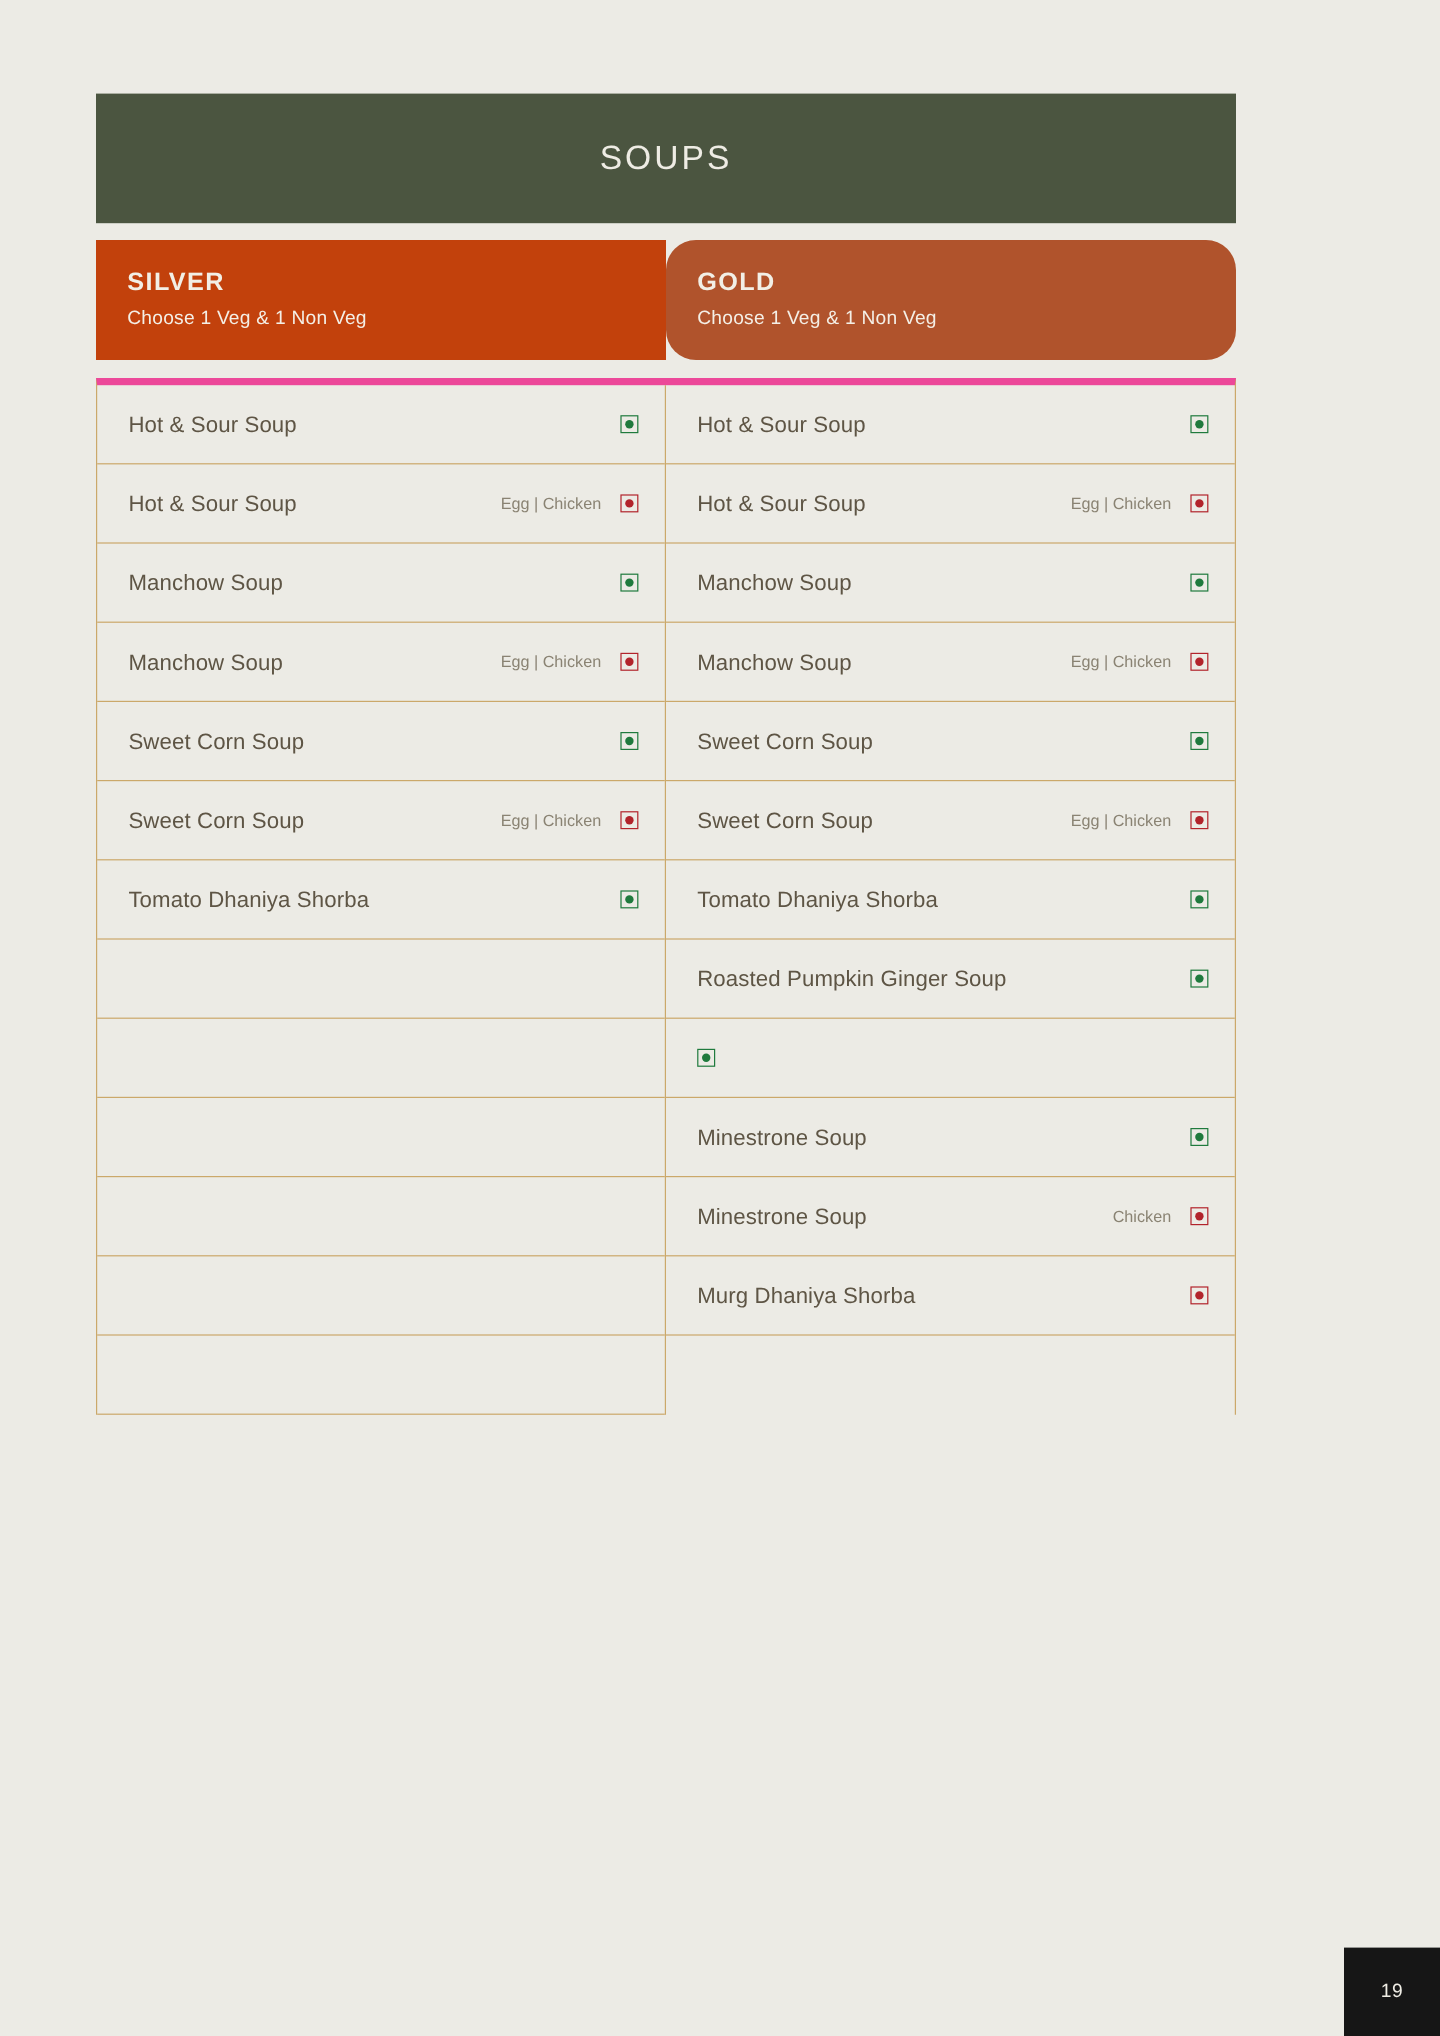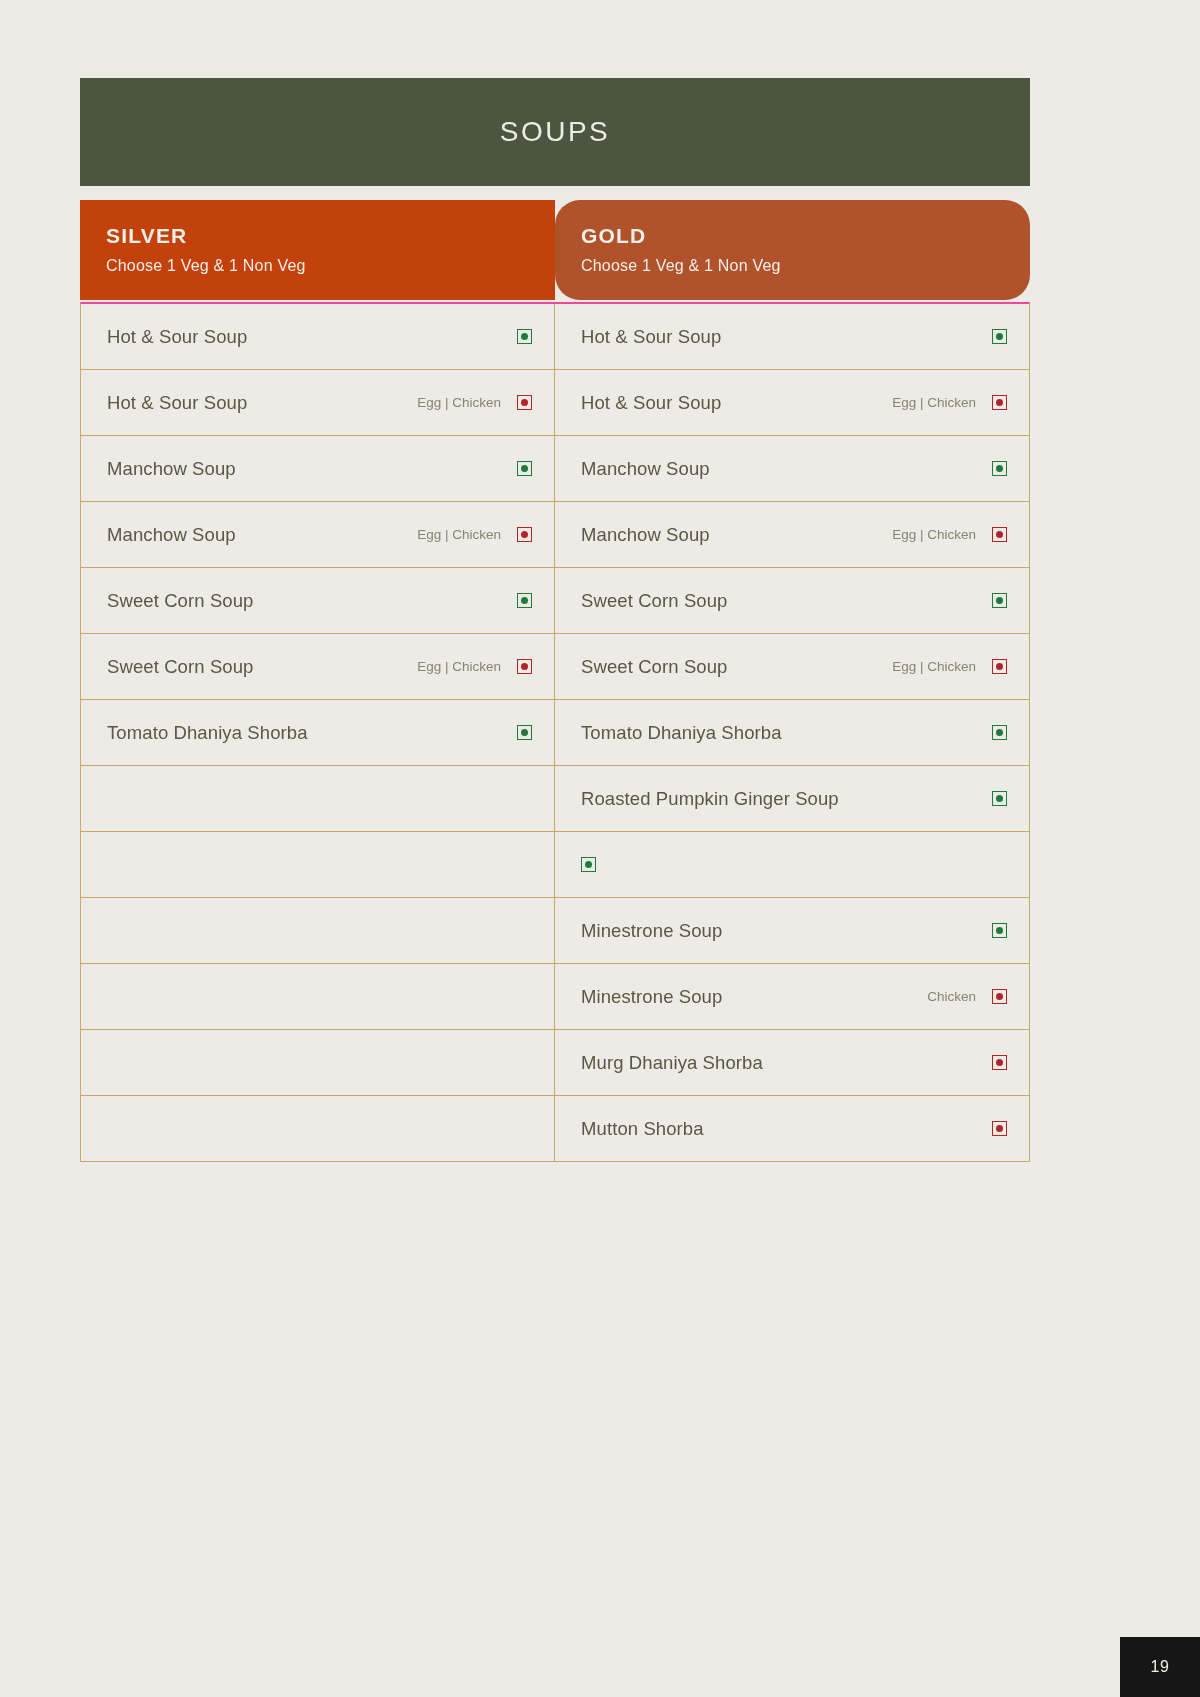--- a/index.html
+++ b/index.html
@@ -55,22 +55,22 @@
     margin: 0 0 9px 0;
   }
   .tier-head .tier-sub {
     color: #f4efe6;
     font-size: 16px;
     letter-spacing: 0.2px;
   }
   
   .menu-grid {
     display: flex;
-    margin-top: 2px;
-    border-top: 2px solid #ec4899;
+    margin-top: 15px;
+    border-top: 6px solid #ec4899;
     border-left: 1px solid #cba86a;
     border-right: 1px solid #cba86a;
   }
   .col {
     width: 50%;
     box-sizing: border-box;
   }
   .col.silver { border-right: 1px solid #cba86a; }
   .row {
     box-sizing: border-box;
@@ -112,21 +112,21 @@
   }
   .mark.nonveg { border-color: #b2232b; }
   .mark.nonveg .dot { background: #b2232b; }
   .mark.hidden { visibility: hidden; }
   
   .page-number {
     position: absolute;
     right: 0;
     bottom: 0;
     width: 80px;
-    height: 60px;
+    height: 74px;
     background: #161616;
     color: #f0eee6;
     display: flex;
     align-items: center;
     justify-content: center;
     font-size: 16px;
     letter-spacing: 0.5px;
   }
 </style>
 </head>
@@ -302,24 +302,18 @@
           <span class="mark nonveg">
             <span class="dot"></span>
           </span>
         </div>
         <div class="row">
           <div class="item-name">Murg Dhaniya Shorba</div>
           <span class="mark nonveg">
             <span class="dot"></span>
           </span>
         </div>
-        <div class="row">
-          <div class="item-name">Mutton Shorba</div>
-          <span class="mark nonveg">
-            <span class="dot"></span>
-          </span>
-        </div>
       </div>
   </div>
 
 </div>
 
 <div class="page-number">19</div>
 
 </body></html>

